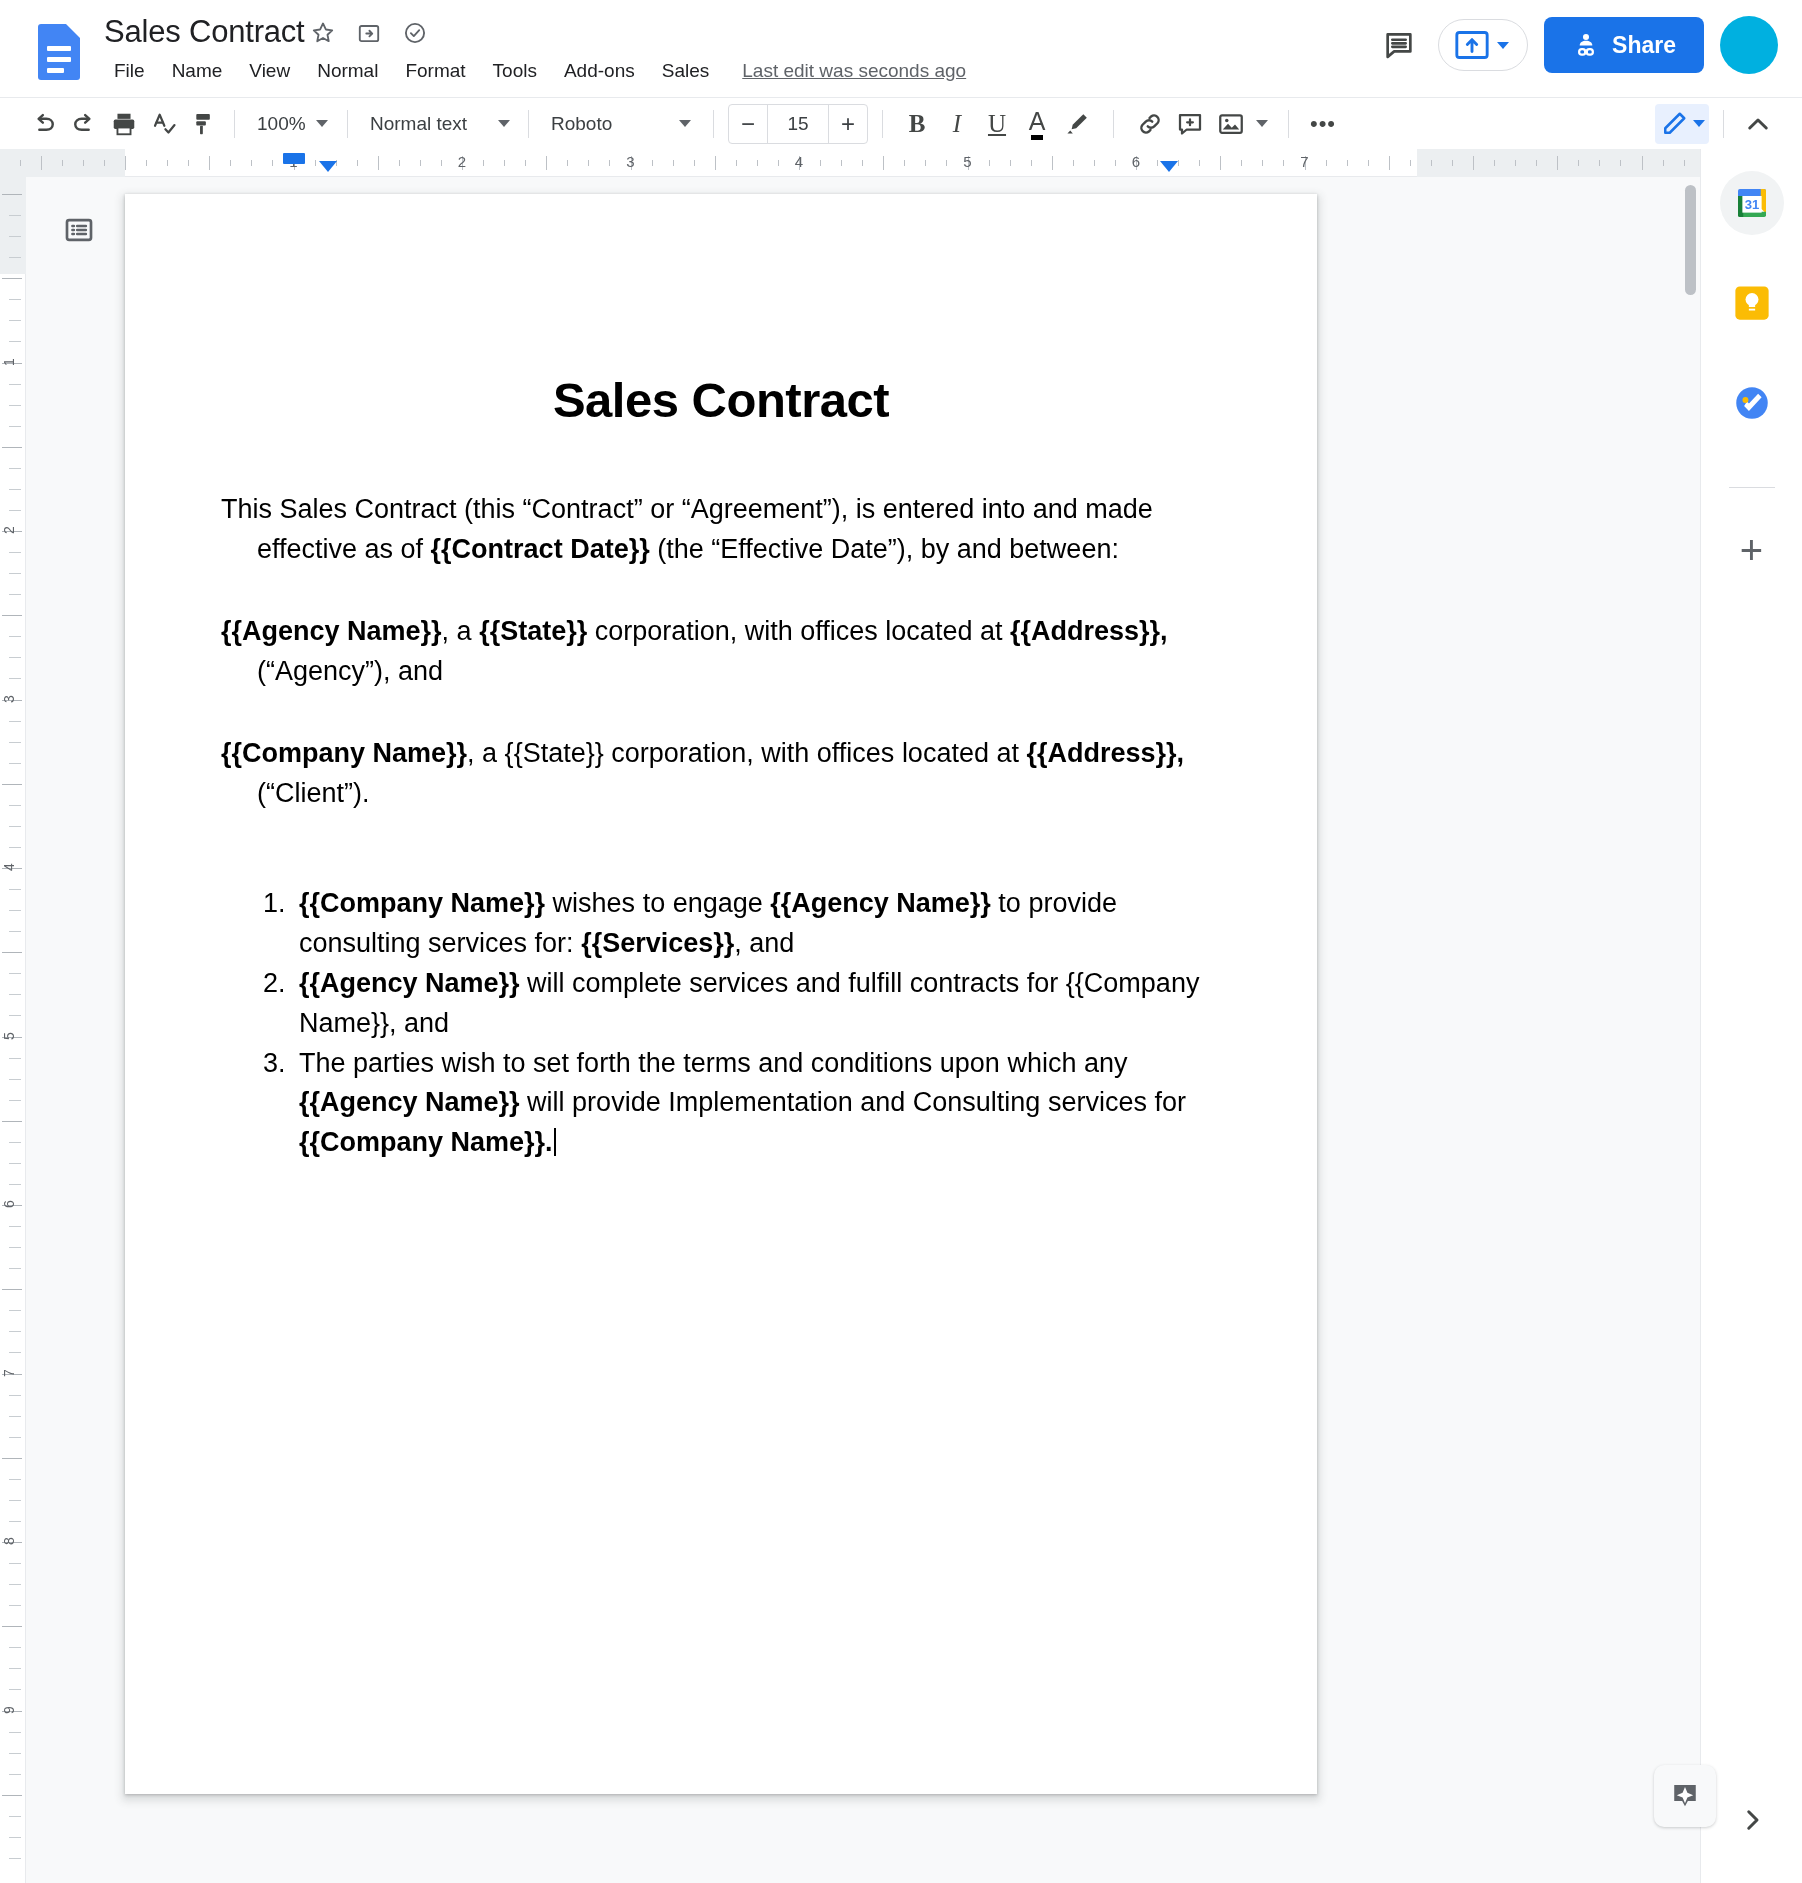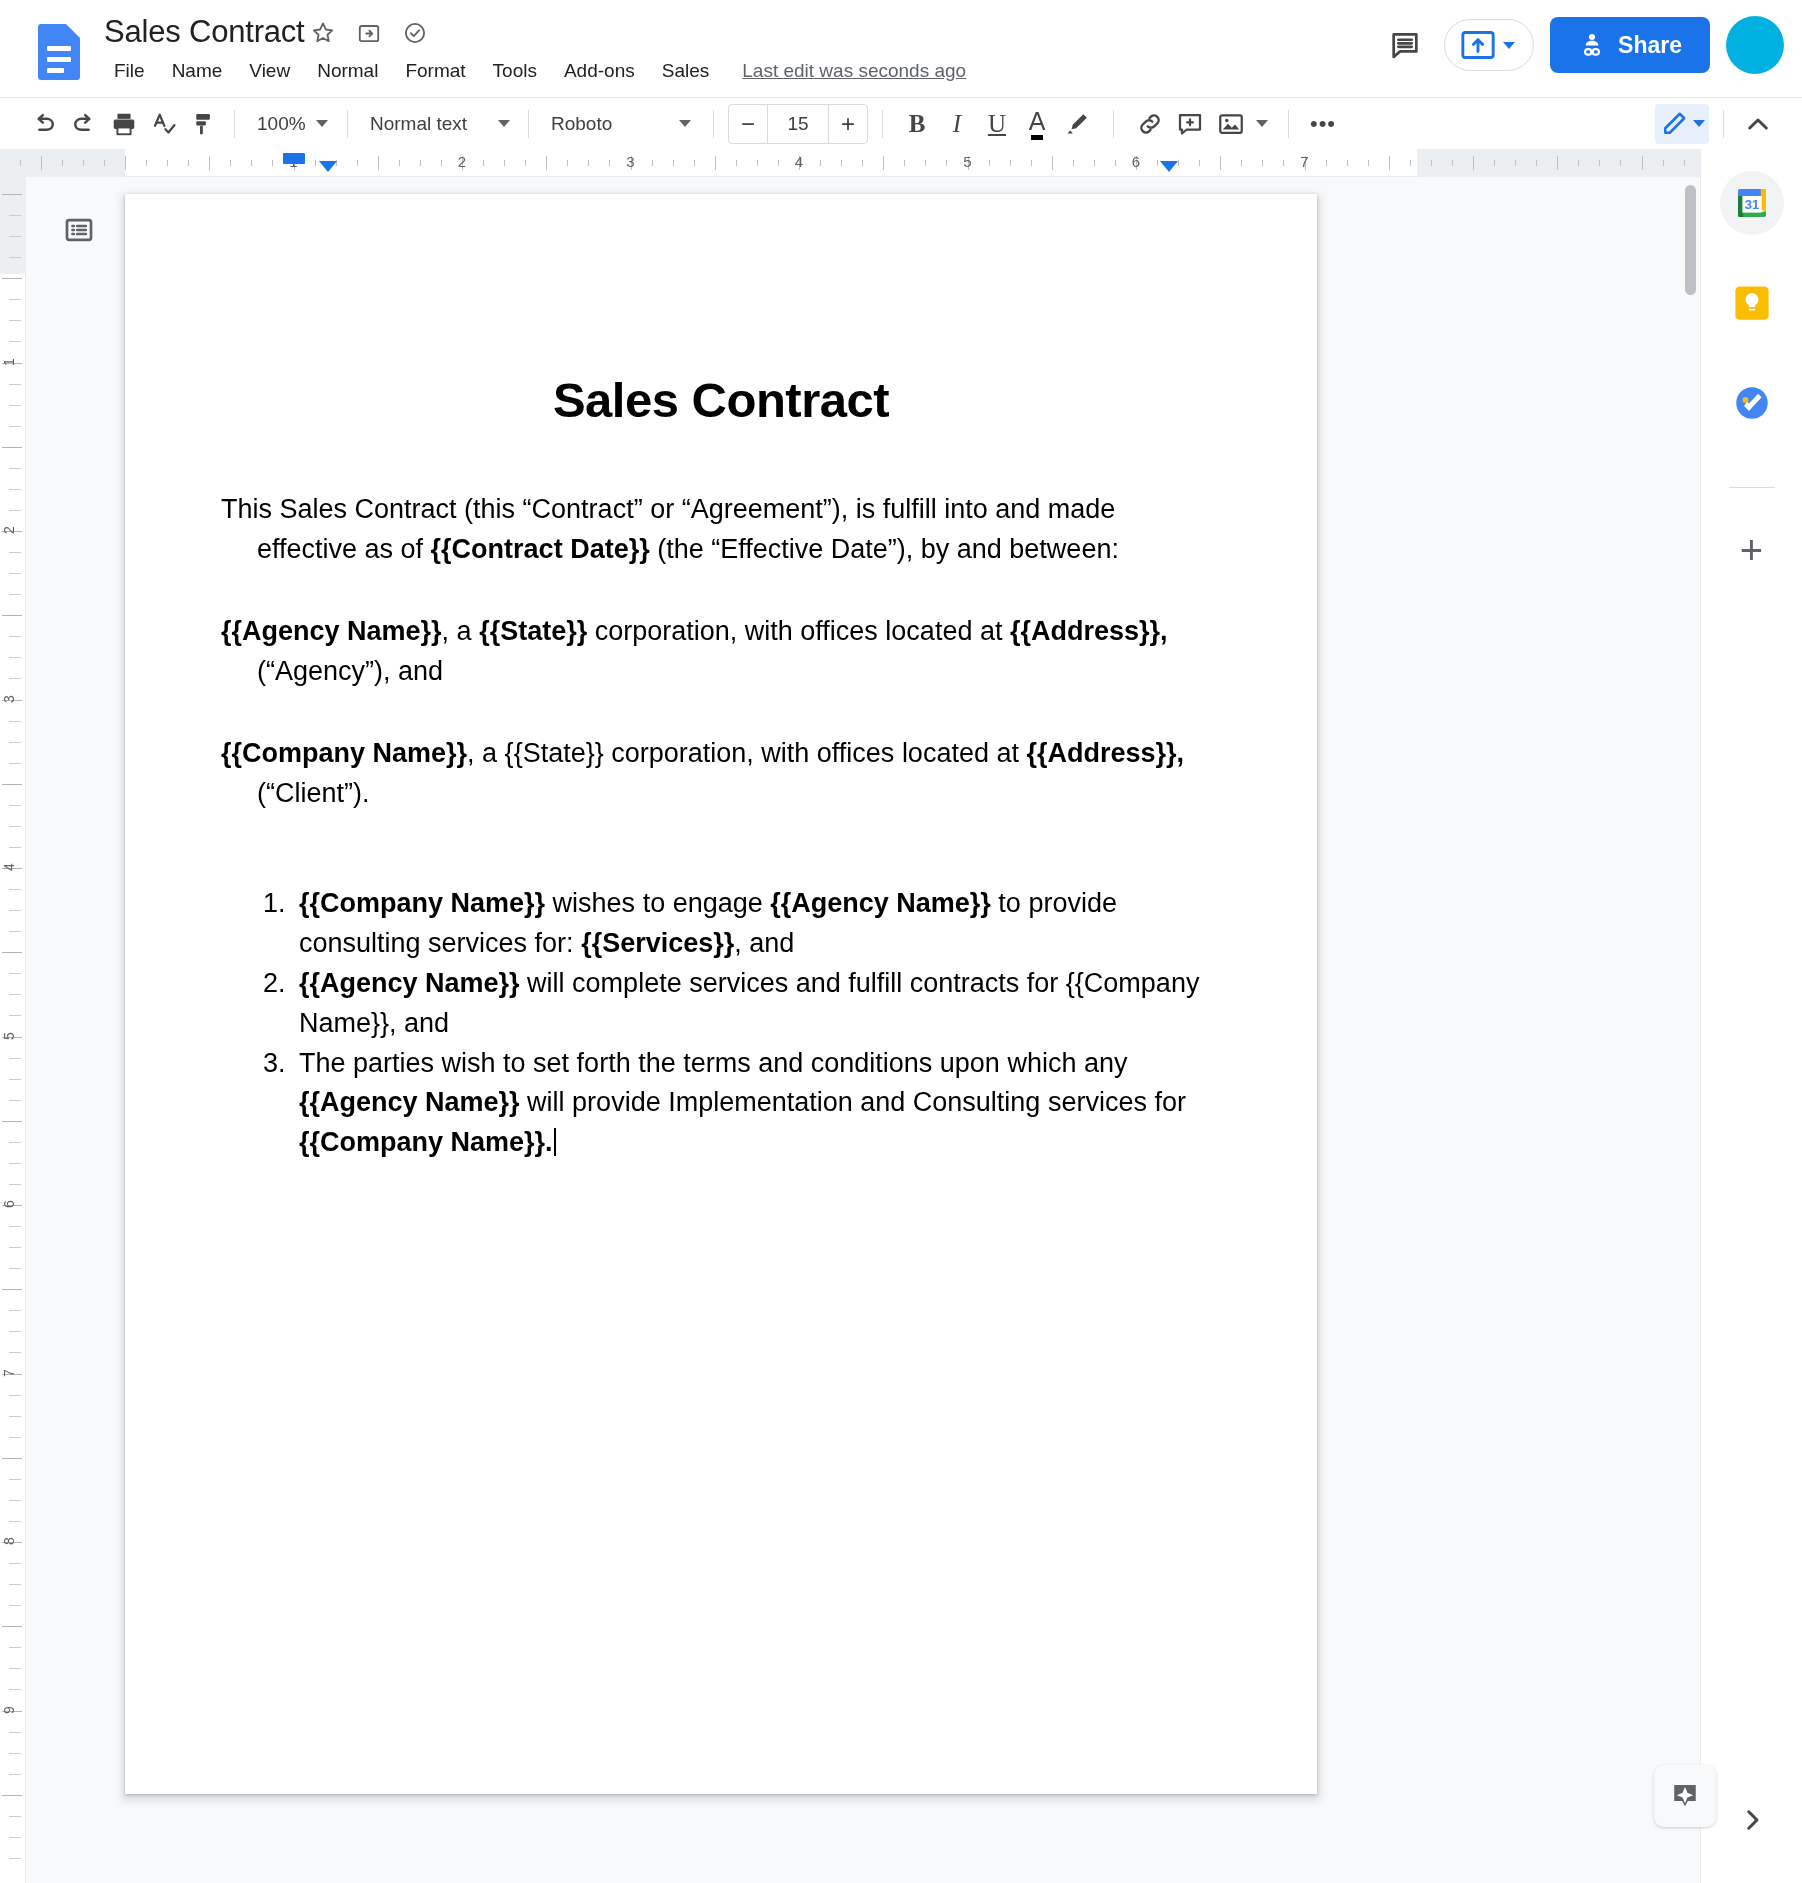--- a/index.html
+++ b/index.html
@@ -40,21 +40,21 @@
   .menubar { position:absolute; left:104px; top:56px; display:flex; align-items:center; gap:0; }
   .menu-item {
     font-size:19px; color:#202124; padding:4px 10px; margin-right:7px;
     border-radius:4px; cursor:pointer; white-space:nowrap;
   }
   .lastedit {
     font-size:19px; color:#5f6368; margin-left:16px; text-decoration:underline;
     white-space:nowrap; cursor:pointer;
   }
 
-  .tb-right { position:absolute; right:18px; top:16px; display:flex; align-items:center; gap:16px; }
+  .tb-right { position:absolute; right:24px; top:16px; display:flex; align-items:center; gap:16px; }
   .comment-btn { width:46px; height:46px; display:flex; align-items:center; justify-content:center; border-radius:50%; cursor:pointer;}
   .present-pill {
     display:flex; align-items:center; gap:8px;
     height:52px; padding:0 18px 0 16px;
     border:1px solid #dadce0; border-radius:26px; cursor:pointer; background:#fff;
   }
   .share-btn {
     display:flex; align-items:center; gap:12px;
     height:56px; padding:0 28px; background:#1a73e8; color:#fff;
     border-radius:8px; font-size:23px; font-weight:600; cursor:pointer;
@@ -551,21 +551,21 @@
       </svg>
     </div>
 
     <div class="page">
       <div class="page-inner">
 
 
         <div class="doc-h1">Sales Contract</div>
 
         <div id="doc-body" class="body-txt">
-            <div class="para firstp"><span>This Sales Contract (this “Contract” or “Agreement”), is fulfill into and made effective as of </span><span class="b">{{Contract Date}}</span><span> (the “Effective Date”), by and between:</span></div>
+            <div class="para firstp"><span>This Sales Contract (this “Contract” or “Agreement”), is entered into and made effective as of </span><span class="b">{{Contract Date}}</span><span> (the “Effective Date”), by and between:</span></div>
             <div class="para"><span class="b">{{Agency Name}}</span><span>, a </span><span class="b">{{State}}</span><span> corporation, with offices located at </span><span class="b">{{Address}},</span><span>  (“Agency”), and</span></div>
             <div class="para"><span class="b">{{Company Name}}</span><span>, a {{State}} corporation, with offices located at </span><span class="b">{{Address}},</span><span> (“Client”).</span></div>
             <ol class="wlist">
               <li><span class="b">{{Company Name}}</span><span> wishes to engage </span><span class="b">{{Agency Name}}</span><span> to provide consulting services for: </span><span class="b">{{Services}}</span><span>, and</span></li>
               <li><span class="b">{{Agency Name}}</span><span> will complete services and fulfill contracts for {{Company Name}}, and</span></li>
               <li><span>The parties wish to set forth the terms and conditions upon which any </span><span class="b">{{Agency Name}}</span><span> will provide Implementation and Consulting services for </span><span class="b">{{Company Name}}.</span><span class="cursor"></span></li>
             </ol>
           </div>
 
       </div>

